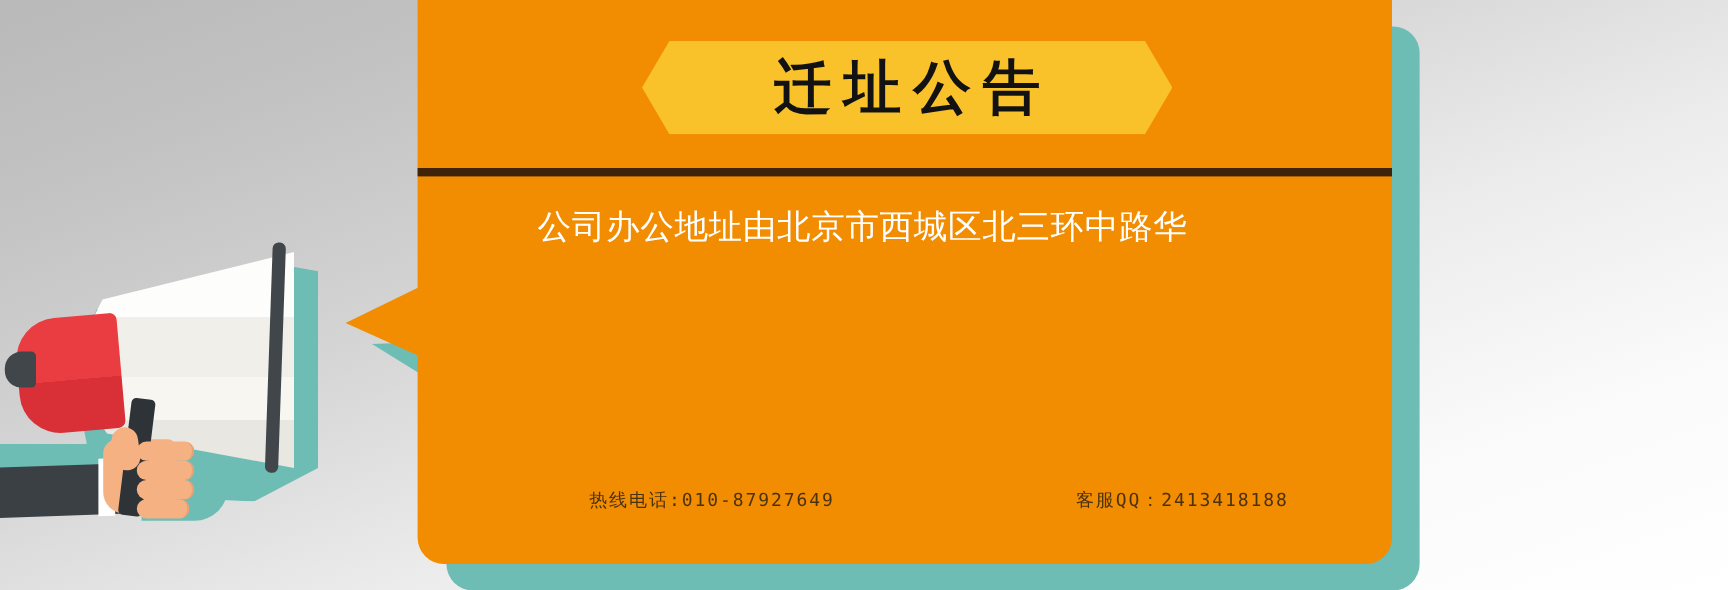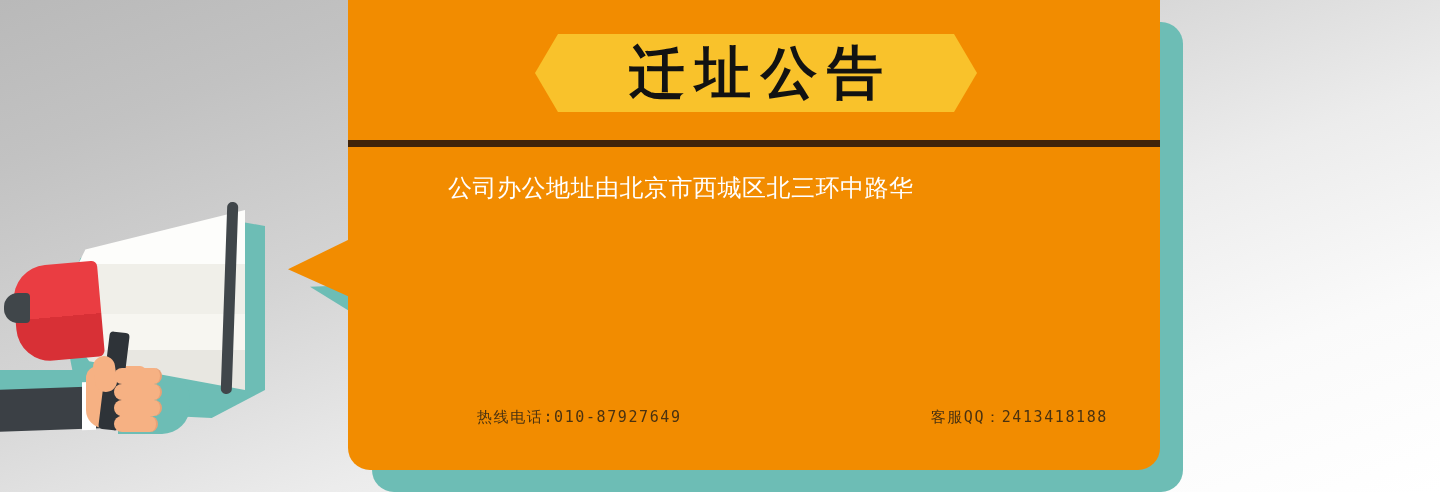--- a/index.html
+++ b/index.html
@@ -207,21 +207,21 @@
     top: 34px;
     width: 442px;
     height: 78px;
     background: #f9c22b;
     clip-path: polygon(5.2% 0%, 94.8% 0%, 100% 50%, 94.8% 100%, 5.2% 100%, 0% 50%);
     display: flex;
     align-items: center;
     justify-content: center;
   }
   #announcement-title {
-    font-size: 56px;
+    font-size: 48px;
     font-weight: bold;
     color: #121212;
     letter-spacing: 10px;
     text-indent: 10px;
     line-height: 1;
     font-family: "DejaVu Sans", "Liberation Sans", sans-serif;
   }
 
   #card-divider {
     position: absolute;
@@ -233,45 +233,45 @@
   }
 
   #announcement-body {
     position: absolute;
     left: 448px;
     top: 162px;
     width: 648px;
   }
   .body-line {
     color: #ffffff;
-    font-size: 24px;
+    font-size: 28px;
     line-height: 56px;
     letter-spacing: 0.5px;
     white-space: nowrap;
-    font-family: Liberation Mono, monospace;
+    font-family: Liberation Serif, serif;
   }
 
   #announcement-footer {
     position: absolute;
     left: 448px;
     top: 408px;
     width: 660px;
     display: flex;
     justify-content: space-between;
     align-items: center;
   }
   .footer-item {
     color: #4a3210;
     font-size: 15px;
     letter-spacing: 1.6px;
     white-space: nowrap;
     font-family: "DejaVu Sans Mono", "Liberation Mono", monospace;
   }
-  #footer-hotline { margin-left: 29px; }
-  #footer-qq { }
+  #footer-hotline { margin-left: 43px; }
+  #footer-qq { margin-right: 34px; }
 </style>
 </head>
 <body>
 
 <div id="stage">
 
   <div id="megaphone-illustration">
     <div class="mg-shadow-cone"></div>
     <div class="mg-shadow-arm"></div>
     <div class="mg-shadow-fingers"></div>

